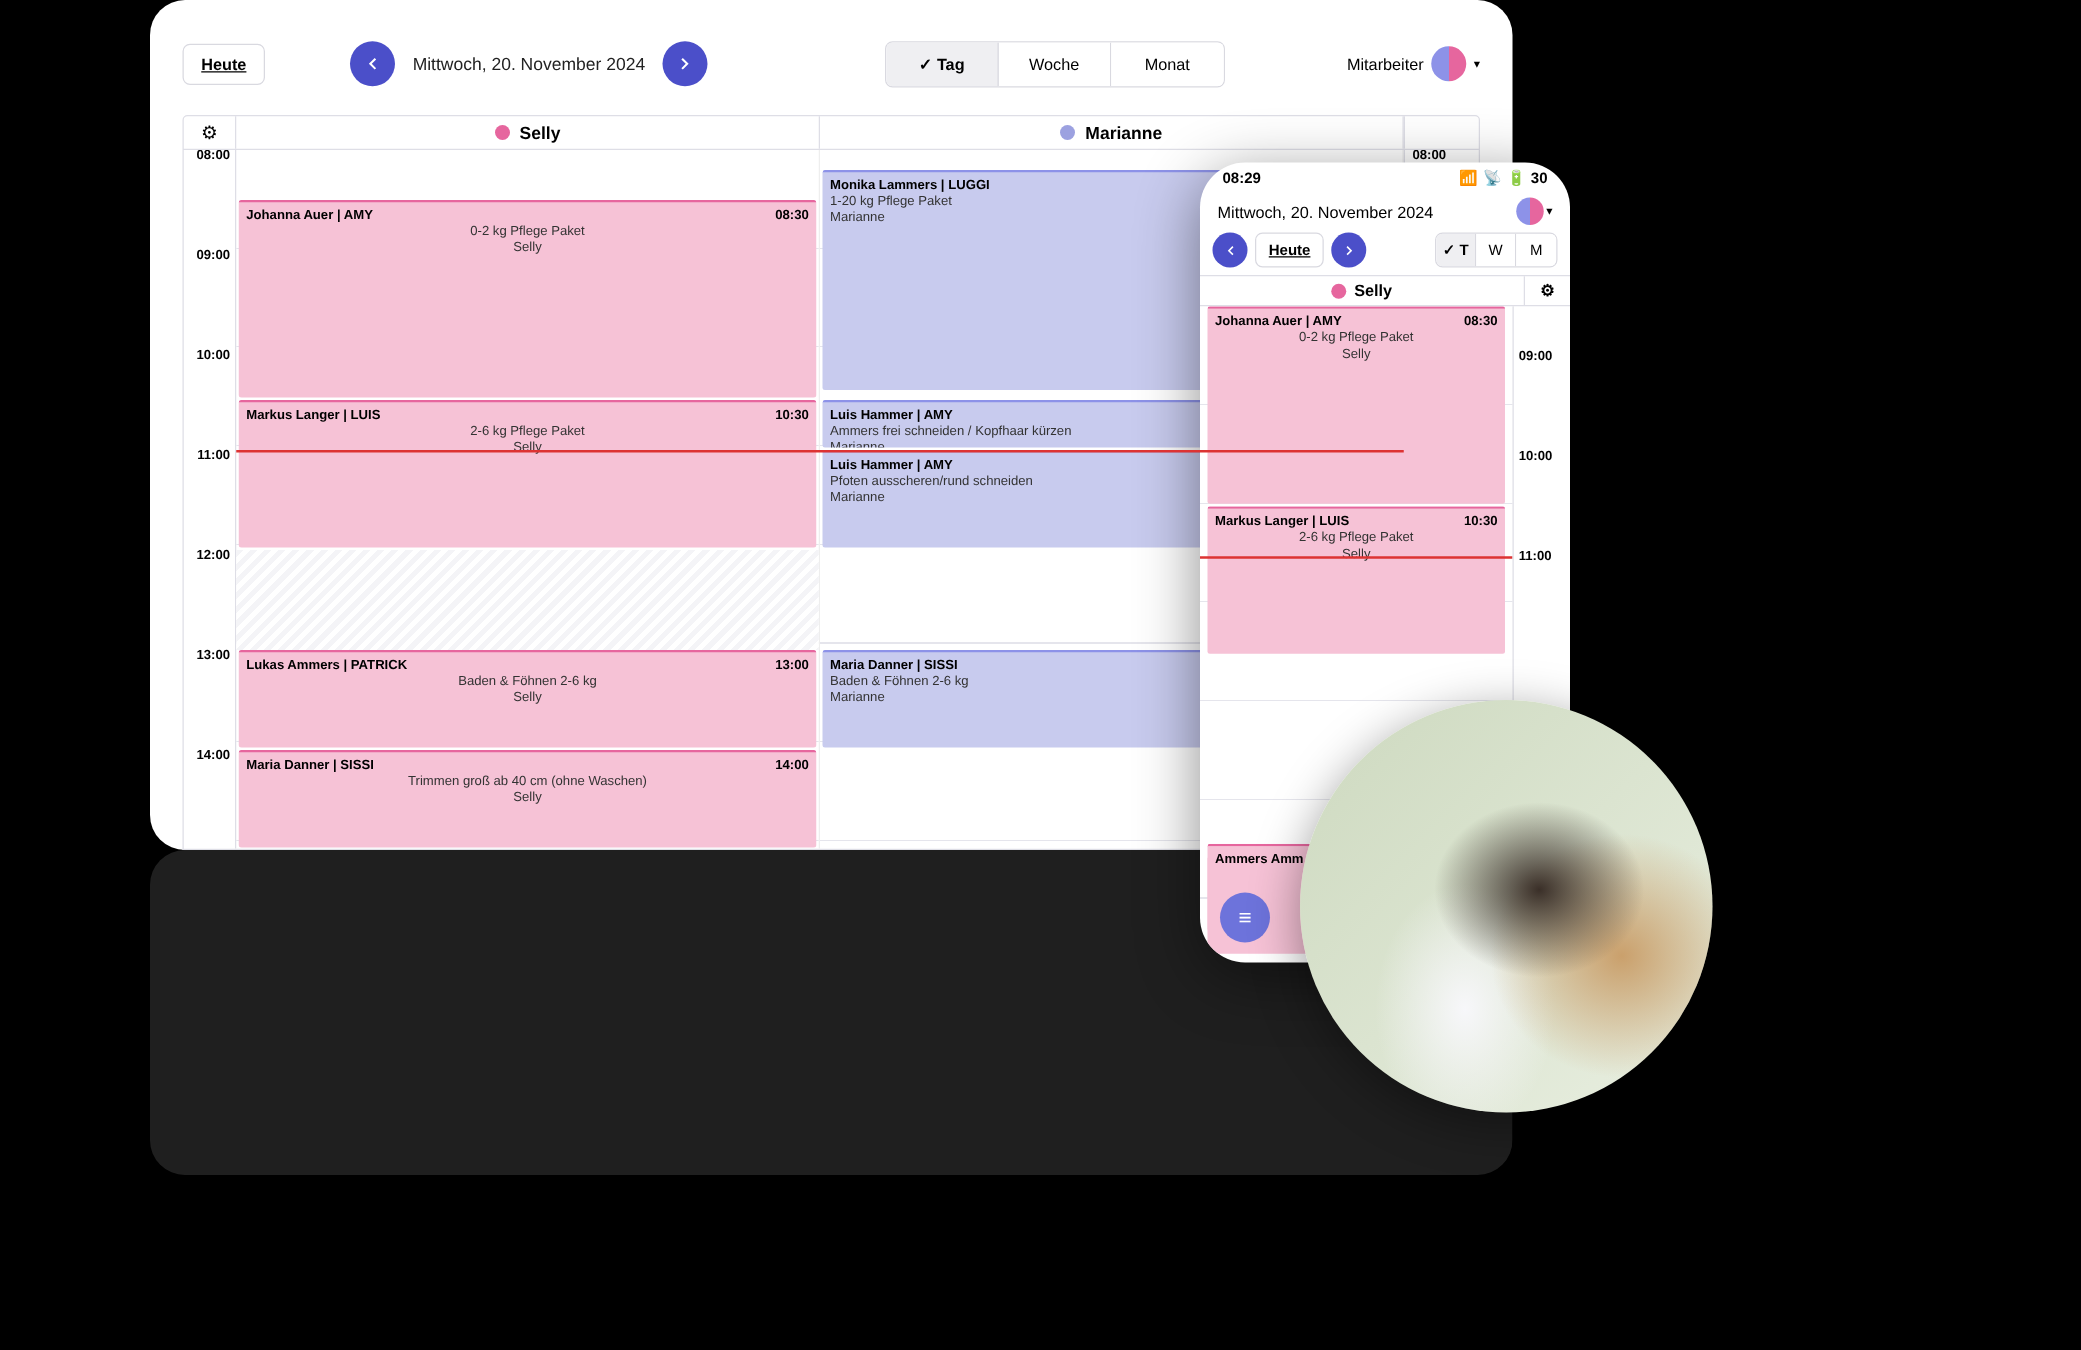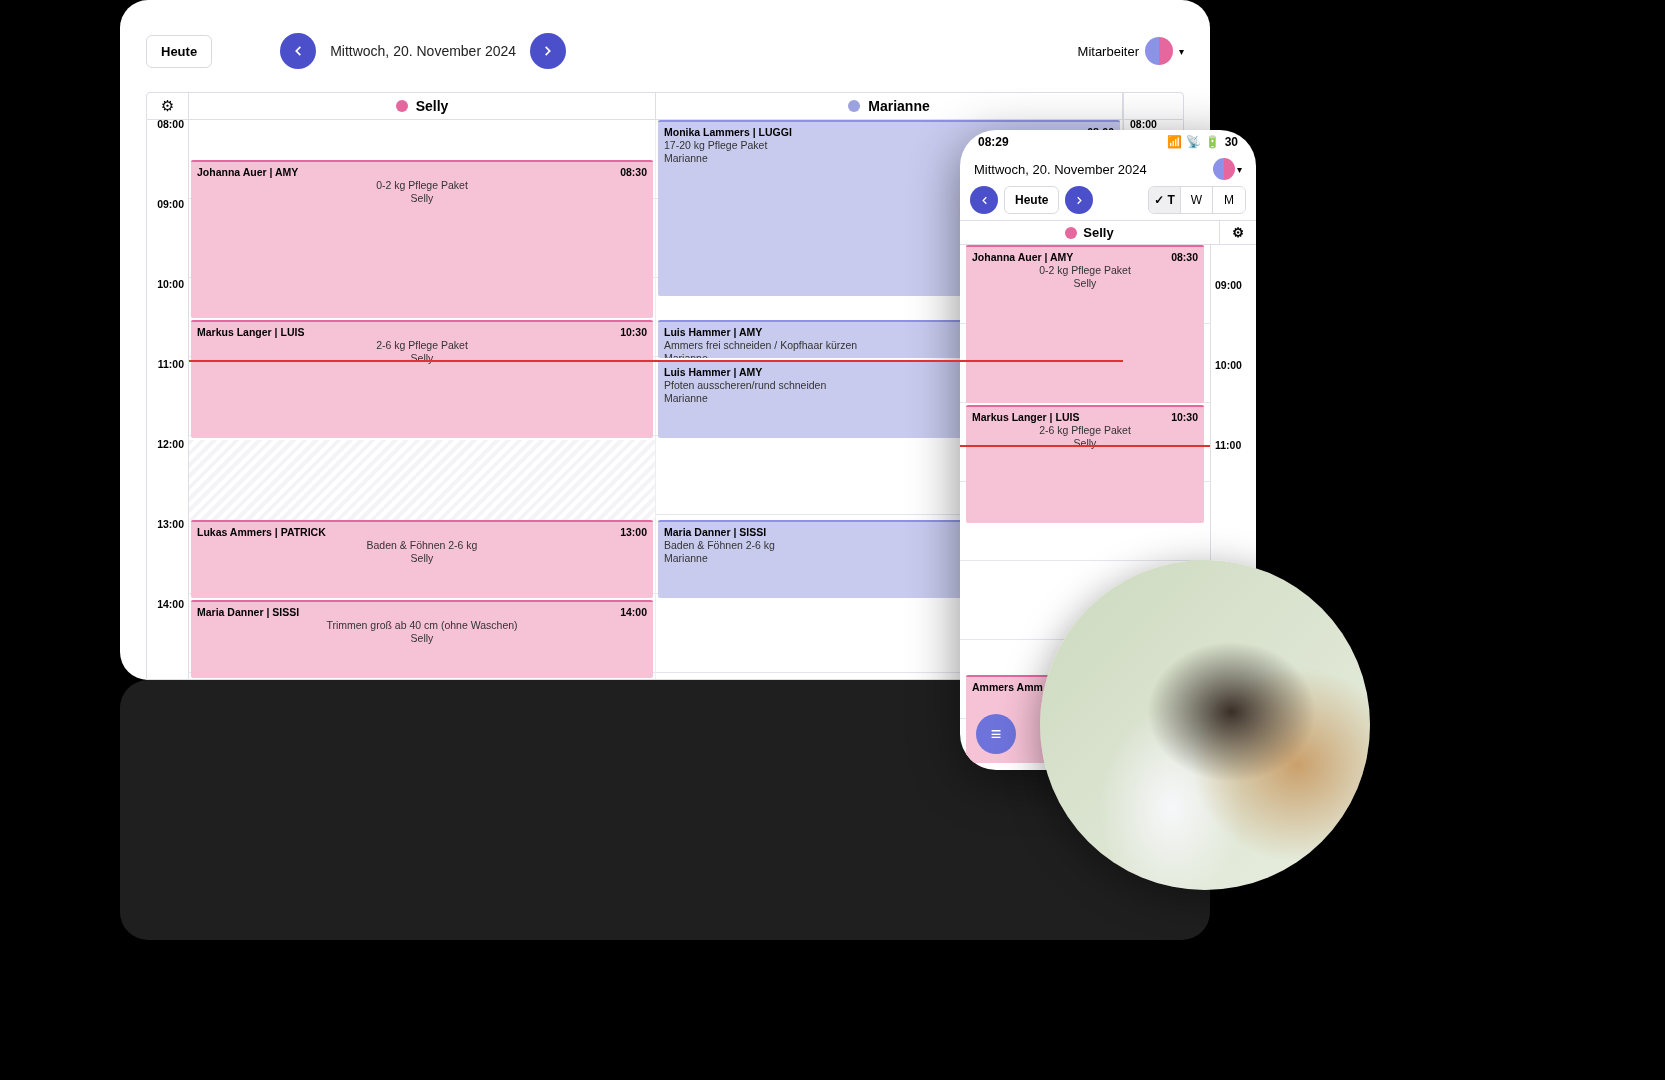--- a/index.html
+++ b/index.html
@@ -22,21 +22,21 @@
     padding:26px 26px 0 26px;
   }
 
   
   .t-toolbar{
     display:flex; align-items:center; gap:14px;
     height:50px;
   }
   .btn-today{
     border:1px solid #d9d9e0; background:#fff; padding:8px 14px;
-    border-radius:6px; font-size:13px; font-weight:600; cursor:pointer;
+    border-radius:6px; font-size:13px; font-weight:600; cursor:pointer;text-decoration:underline;
   }
   .nav-round{
     width:36px; height:36px; border-radius:50%;
     background:#4b4fc9; color:#fff; border:none;
     display:flex; align-items:center; justify-content:center;
     cursor:pointer;
   }
   .nav-round svg{width:14px;height:14px;fill:#fff}
   .date-text{ font-size:14px; color:#222; }
   .seg{
@@ -202,20 +202,25 @@
     </button>
     <span class="date-text">Mittwoch, 20. November 2024</span>
     <button class="nav-round">
       <svg viewBox="0 0 24 24">
           <path d="M9 4l8 8-8 8-2-2 6-6-6-6z"></path>
         </svg>
     </button>
 
     <div style="flex:0 0 30px"></div>
 
+    <div class="seg">
+      <div class="seg-item active">Tag</div>
+      <div class="seg-item">Woche</div>
+      <div class="seg-item">Monat</div>
+    </div>
 
     <div class="mit-wrap">
       <span style="font-size:13px">Mitarbeiter</span>
       <span class="mit-av"></span>
       <span class="mit-chev">▾</span>
     </div>
   </div>
 
   <div class="cal-head">
     <div class="gear-cell">
@@ -272,26 +277,26 @@
           <div class="appt pink" style="top: 480px; height: 78px;">
             <div class="title">
               <span>Maria Danner | SISSI</span>
               <span>14:00</span>
             </div>
             <div class="sub">Trimmen groß ab 40 cm (ohne Waschen)</div>
             <div class="owner">Selly</div>
           </div>
         </div>
         <div class="grid-col">
-          <div class="appt violet" style="top: 0px; height: 176px;">
+          <div class="appt violet" style="top: 16px; height: 176px;">
             <div class="title">
               <span>Monika Lammers | LUGGI</span>
               <span>08:00</span>
             </div>
-            <div class="sub">17-20 kg Pflege Paket</div>
+            <div class="sub">1-20 kg Pflege Paket</div>
             <div class="owner">Marianne</div>
           </div>
           <div class="appt violet" style="top: 200px; height: 38px;">
             <div class="title">
               <span>Luis Hammer | AMY</span>
               <span>10:30</span>
             </div>
             <div class="sub">Ammers frei schneiden / Kopfhaar kürzen</div>
             <div class="owner">Marianne</div>
           </div>

